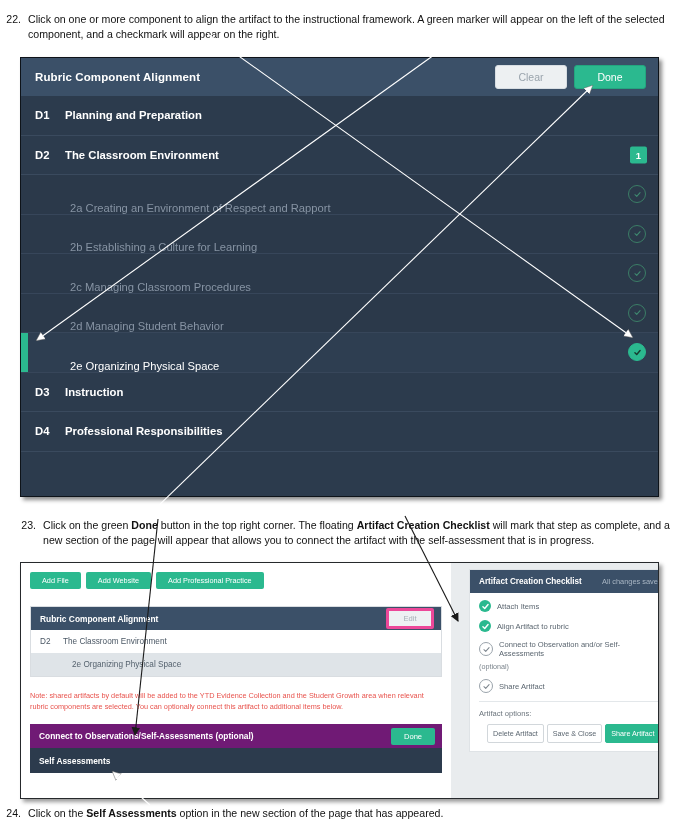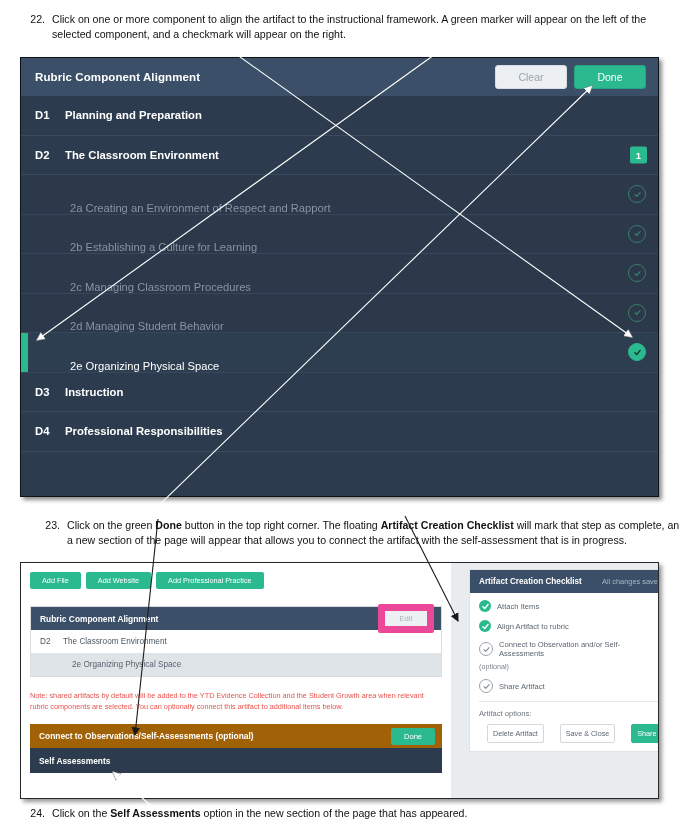--- a/index.html
+++ b/index.html
@@ -22,21 +22,20 @@
     line-height: 14.6px;
     color: #111111;
   }
   .step .num {
     width: 22px;
     flex: 0 0 22px;
     text-align: right;
     padding-right: 7px;
     box-sizing: border-box;
     font-weight: 400;
-    margin-left: 24px;
   }
   .step .txt { flex: 1 1 auto; }
   .step b { font-weight: 700; }
 
   #step22 { left: 6px; top: 12px; width: 668px; }
   #step23 { left: 21px; top: 518px; width: 668px; }
   #step24 { left: 6px; top: 806px; width: 668px; }
 
   
   #shot-top {
@@ -214,21 +213,21 @@
     padding: 0 7px 0 9px;
   }
   .mini-head-title {
     flex: 1 1 auto;
     color: #ffffff;
     font-size: 8.4px;
     font-weight: 700;
   }
   .btn-edit {
     background: #eef1f3;
-    border: 7px solid #ec4899;
+    border: 3px solid #ec4899;
     color: #a7b0b8;
     font-size: 7.6px;
     width: 42px;
     text-align: center;
     padding: 3px 0;
     border-radius: 2px;
   }
   .mini-row {
     height: 23px;
     display: flex;
@@ -249,21 +248,21 @@
     color: #55626e;
   }
   .note {
     margin: 13px 9px 0 9px;
     color: #e8534d;
     font-size: 7.3px;
     line-height: 11px;
   }
   .connect-panel { margin: 12px 9px 0 9px; }
   .connect-head {
-    background: #a16207;
+    background: #701a75;
     height: 24px;
     display: flex;
     align-items: center;
     padding: 0 7px 0 9px;
     gap: 32px;
   }
   .connect-head-title {
     flex: 1 1 auto;
     color: #ffffff;
     font-size: 8.4px;
@@ -349,21 +348,21 @@
     border-top: 1px solid #e3e7ea;
     margin: 4px 0 7px 0;
   }
   .cl-opt-label {
     font-size: 7.6px;
     color: #6c757d;
     margin-bottom: 6px;
   }
   .cl-opts {
     display: flex;
-    gap: 16px;
+    gap: 3px;
     padding-left: 8px;
   }
   .opt-btn {
     font-size: 7.2px;
     padding: 4px 5px;
     border: 1px solid #d2d7db;
     background: #ffffff;
     color: #5b6670;
     border-radius: 2px;
     white-space: nowrap;

